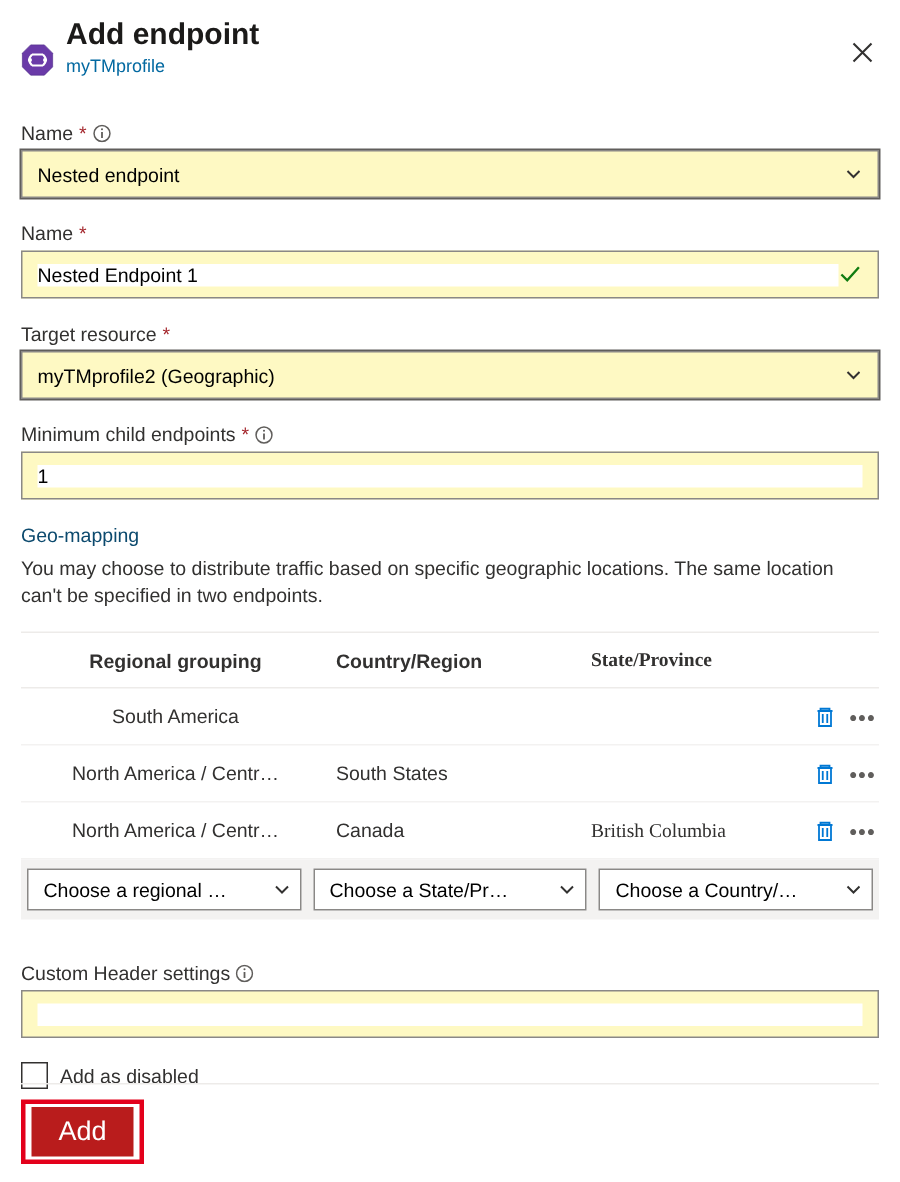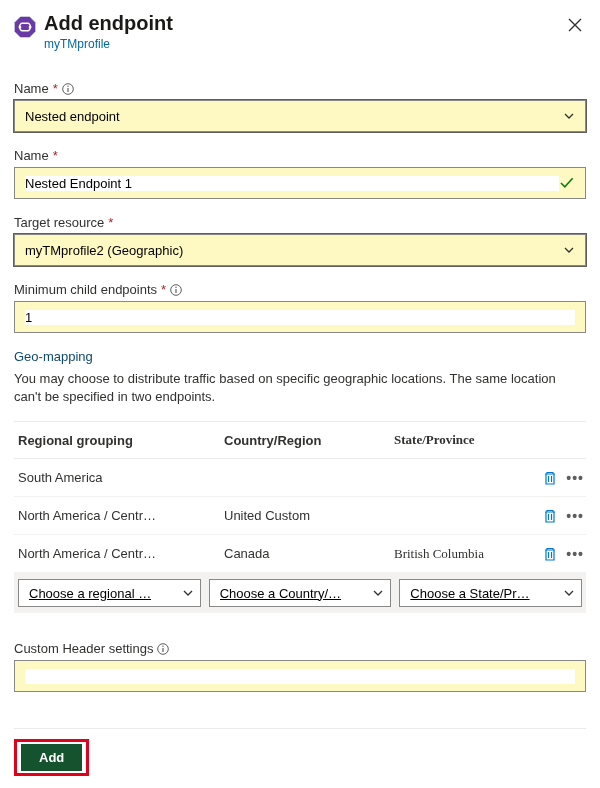--- a/index.html
+++ b/index.html
@@ -1,20 +1,20 @@
 <!DOCTYPE html>
 <html><head>
   <meta charset="utf-8">
   <style>
     * { box-sizing: border-box; margin: 0; padding: 0; font-family: "Segoe UI", -apple-system, sans-serif; }
     body { width: 600px; height: 788px; background: #fff; overflow: hidden; }
 
     .panel { padding: 12px 14px; position: relative; height: 100%; }
 
-    .header { display: flex; align-items: flex-start; margin-bottom: 30px; }
+    .header { display: flex; align-items: flex-end; margin-bottom: 30px; }
     .title-icon { width: 22px; height: 22px; margin-right: 8px; margin-top: 4px; }
     .title-block { flex: 1; }
     .title { font-size: 20px; font-weight: 600; color: #1b1a19; }
     .subtitle { font-size: 12px; color: #0369a1; margin-top: 2px; }
     .close-btn { background: none; border: none; font-size: 18px; color: #323130; cursor: pointer; padding: 4px; }
 
     .field { margin-bottom: 16px; }
     .label { font-size: 13px; color: #323130; margin-bottom: 4px; display: flex; align-items: center; gap: 4px; }
     .req { color: #a4262c; }
     .info-icon { width: 12px; height: 12px; display: inline-flex; }
@@ -28,44 +28,44 @@
     .text-input input { border: none; outline: none; width: 100%; font-size: 13px; }
     .check-icon { color: #107c10; width: 16px; height: 16px; }
 
     .section-title { font-size: 13px; color: #0c4a6e; margin-bottom: 6px; }
     .section-desc { font-size: 13px; color: #323130; line-height: 1.35; margin-bottom: 16px; }
 
     .geo-table { width: 100%; }
     .geo-head, .geo-row { display: flex; align-items: center; height: 38px; }
     .geo-head { font-weight: 600; font-size: 13px; color: #323130; border-top: 1px solid #edebe9; border-bottom: 1px solid #edebe9; padding-left: 4px; }
     .geo-row { font-size: 13px; color: #323130; border-bottom: 1px solid #f3f2f1; padding-left: 4px; }
-    .col-rg { width: 206px; padding-right: 8px; overflow: hidden; text-overflow: ellipsis; white-space: nowrap; }
+    .col-rg { width: 206px; padding-right: 8px; overflow: hidden; text-overflow: ellipsis; white-space: nowrap; text-align: center; }
     .col-cr { width: 170px; padding-right: 8px; }
     .col-sp { flex: 1; padding-right: 4px; font-family: Liberation Serif, serif; }
     .row-actions { display: flex; gap: 4px; align-items: center; }
     .icon-btn { background: none; border: none; cursor: pointer; padding: 2px; display: inline-flex; }
     .trash-icon { width: 16px; height: 16px; color: #0078d4; }
     .more-icon { color: #605e5c; font-size: 14px; letter-spacing: 1px; font-weight: bold; }
 
     .geo-dd-row { display: flex; gap: 8px; padding: 6px 4px; background: #f3f2f1; }
     .geo-dd {
       height: 28px; border: 1px solid #8a8886; background: #fff; font-size: 13px;
-      display: flex; align-items: center; justify-content: space-between; padding: 0 6px 0 10px; flex: 1; min-width: 0; text-decoration: underline;
+      display: flex; align-items: center; justify-content: space-between; padding: 0 6px 0 10px; flex: 1; min-width: 0;
     }
     .geo-dd span.txt { overflow: hidden; text-overflow: ellipsis; white-space: nowrap; }
 
     .spacer { height: 28px; }
 
     .checkbox-row { display: flex; align-items: center; gap: 8px; margin-top: 10px; }
     .checkbox-box { width: 18px; height: 18px; border: 1px solid #323130; background: #fff; cursor: pointer; }
     .checkbox-lbl { font-size: 13px; color: #323130; }
 
     .bottom-bar { position: absolute; left: 14px; right: 14px; bottom: 12px; border-top: 1px solid #edebe9; padding-top: 10px; }
     .add-wrap { display: inline-block; border: 3px solid #e3001b; padding: 2px 4px; }
-    .add-btn { background: #14532d; color: #fff; font-size: 13px; font-weight: 700; border: none; padding: 6px 18px; cursor: pointer; }
+    .add-btn { background: #b91c1c; color: #fff; font-size: 18px; font-weight: 400; border: none; padding: 6px 18px; cursor: pointer; }
   </style>
 </head>
 <body>
 
 <div class="panel">
 
   <div class="header">
     <svg class="title-icon" viewBox="0 0 24 24">
       <polygon points="7,1 17,1 23,7 23,17 17,23 7,23 1,17 1,7" fill="#6a3aa8" stroke="#55328c" stroke-width="0.5"></polygon>
       <path d="M8 8 h8 M8 16 h8 M8 8 Q4 12 8 16 M16 8 Q20 12 16 16" stroke="#fff" stroke-width="1.6" fill="none"></path>
@@ -163,21 +163,21 @@
             </svg>
           </button>
         <button class="icon-btn">
             <span class="more-icon">•••</span>
           </button>
       </div>
     </div>
 
     <div class="geo-row">
       <div class="col-rg">North America / Centr…</div>
-      <div class="col-cr">United Custom</div>
+      <div class="col-cr">South States</div>
       <div class="col-sp"></div>
       <div class="row-actions">
         <button class="icon-btn">
             <svg class="trash-icon" viewBox="0 0 16 16">
               <path d="M3 4 h10 M5 4 V2.5 h6 V4 M4 4 v10 h8 V4 M6.5 6 v6 M9.5 6 v6" fill="none" stroke="#0078d4" stroke-width="1.2"></path>
             </svg>
           </button>
         <button class="icon-btn">
             <span class="more-icon">•••</span>
           </button>
@@ -201,27 +201,27 @@
     </div>
 
     <div class="geo-dd-row">
       <div class="geo-dd">
         <span class="txt">Choose a regional …</span>
         <svg class="chevron" viewBox="0 0 12 12">
             <path d="M2 4 L6 8 L10 4" fill="none" stroke="#323130" stroke-width="1.3"></path>
           </svg>
       </div>
       <div class="geo-dd">
-        <span class="txt">Choose a Country/…</span>
+        <span class="txt">Choose a State/Pr…</span>
         <svg class="chevron" viewBox="0 0 12 12">
             <path d="M2 4 L6 8 L10 4" fill="none" stroke="#323130" stroke-width="1.3"></path>
           </svg>
       </div>
       <div class="geo-dd">
-        <span class="txt">Choose a State/Pr…</span>
+        <span class="txt">Choose a Country/…</span>
         <svg class="chevron" viewBox="0 0 12 12">
             <path d="M2 4 L6 8 L10 4" fill="none" stroke="#323130" stroke-width="1.3"></path>
           </svg>
       </div>
     </div>
   </div>
 
   <div class="spacer"></div>
 
   <div class="field">
@@ -231,20 +231,24 @@
           <circle cx="6" cy="6" r="5.3" fill="none" stroke="#605e5c" stroke-width="1"></circle>
           <line x1="6" y1="5" x2="6" y2="9" stroke="#605e5c" stroke-width="1.2"></line>
           <circle cx="6" cy="3.2" r="0.7" fill="#605e5c"></circle>
         </svg>
     </div>
     <div class="text-input">
       <input type="text" value="" style="">
     </div>
   </div>
 
+  <div class="checkbox-row">
+    <div class="checkbox-box"></div>
+    <span class="checkbox-lbl">Add as disabled</span>
+  </div>
 
   <div class="bottom-bar">
     <div class="add-wrap">
       <button class="add-btn">Add</button>
     </div>
   </div>
 
 </div>
 
 </body></html>

